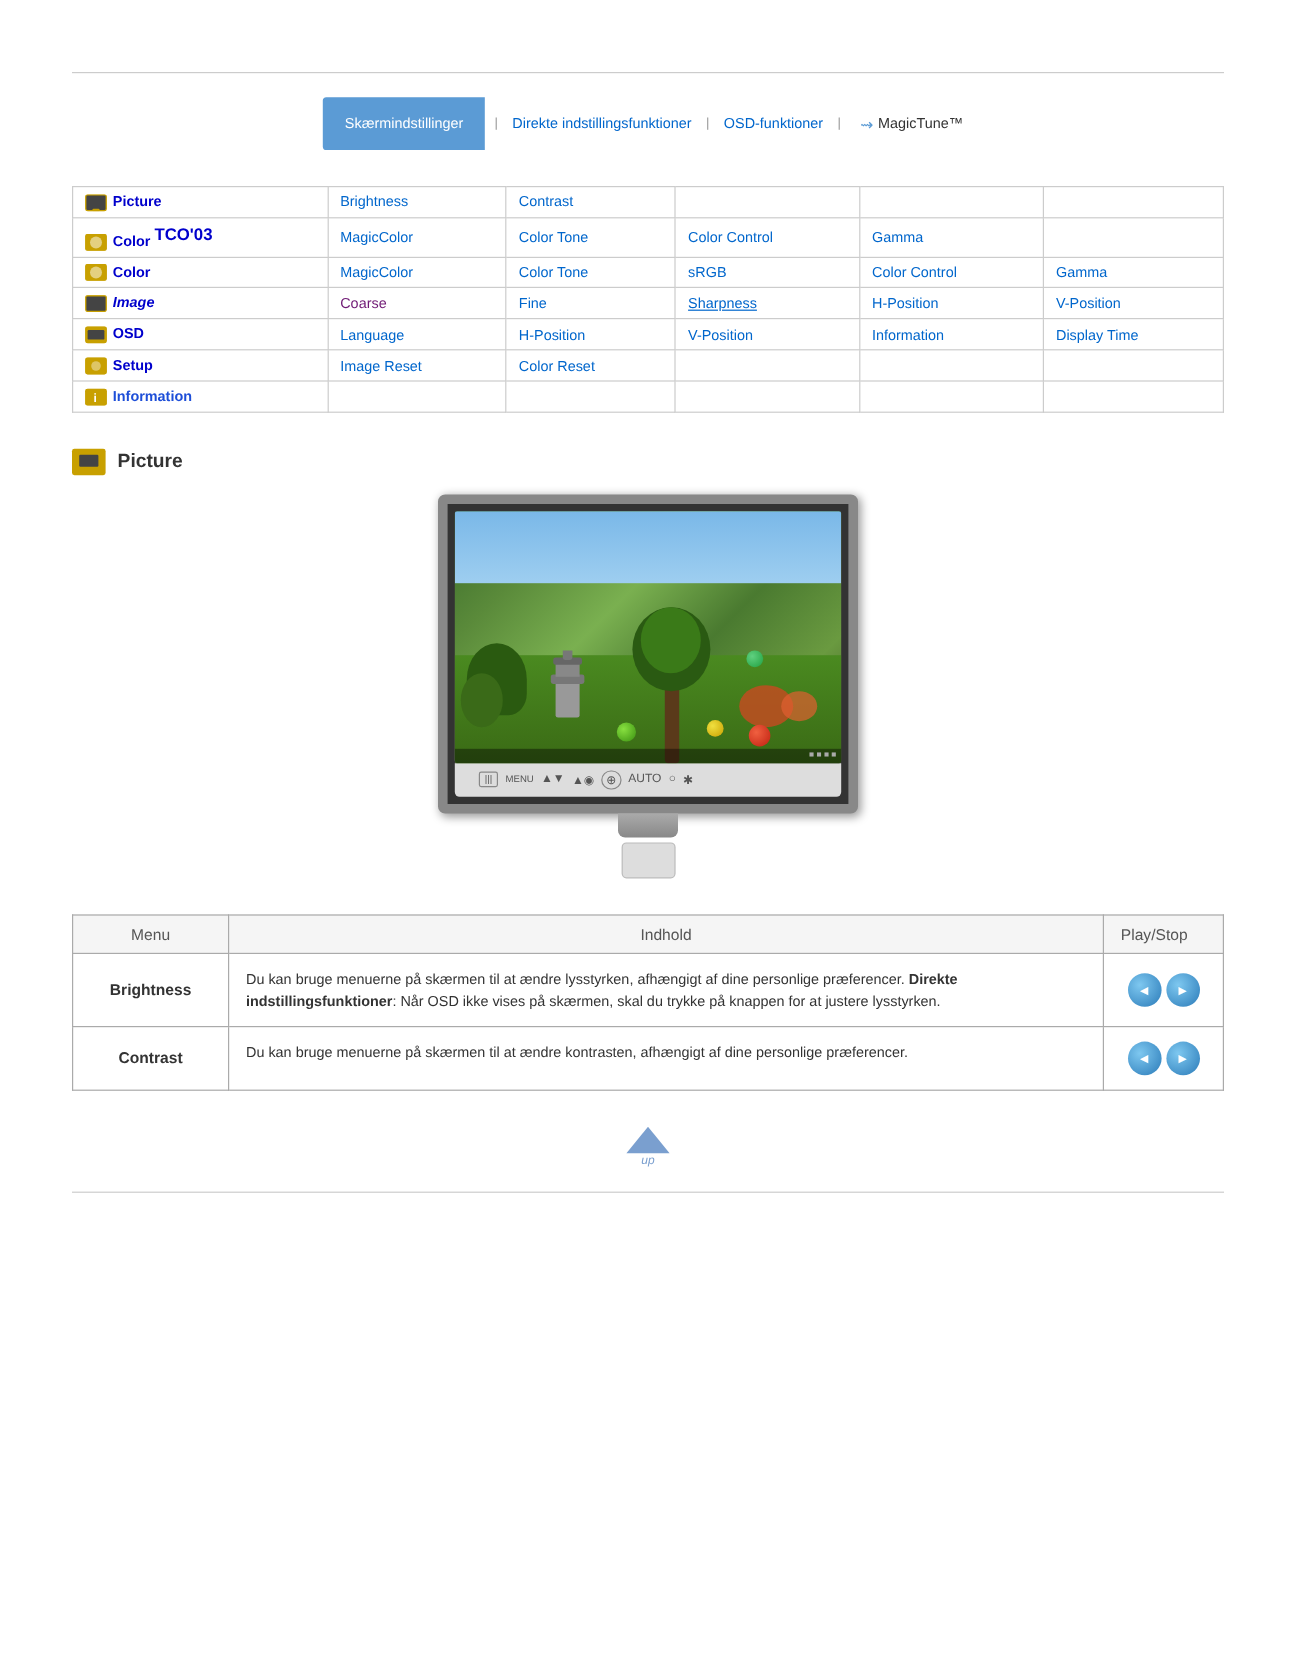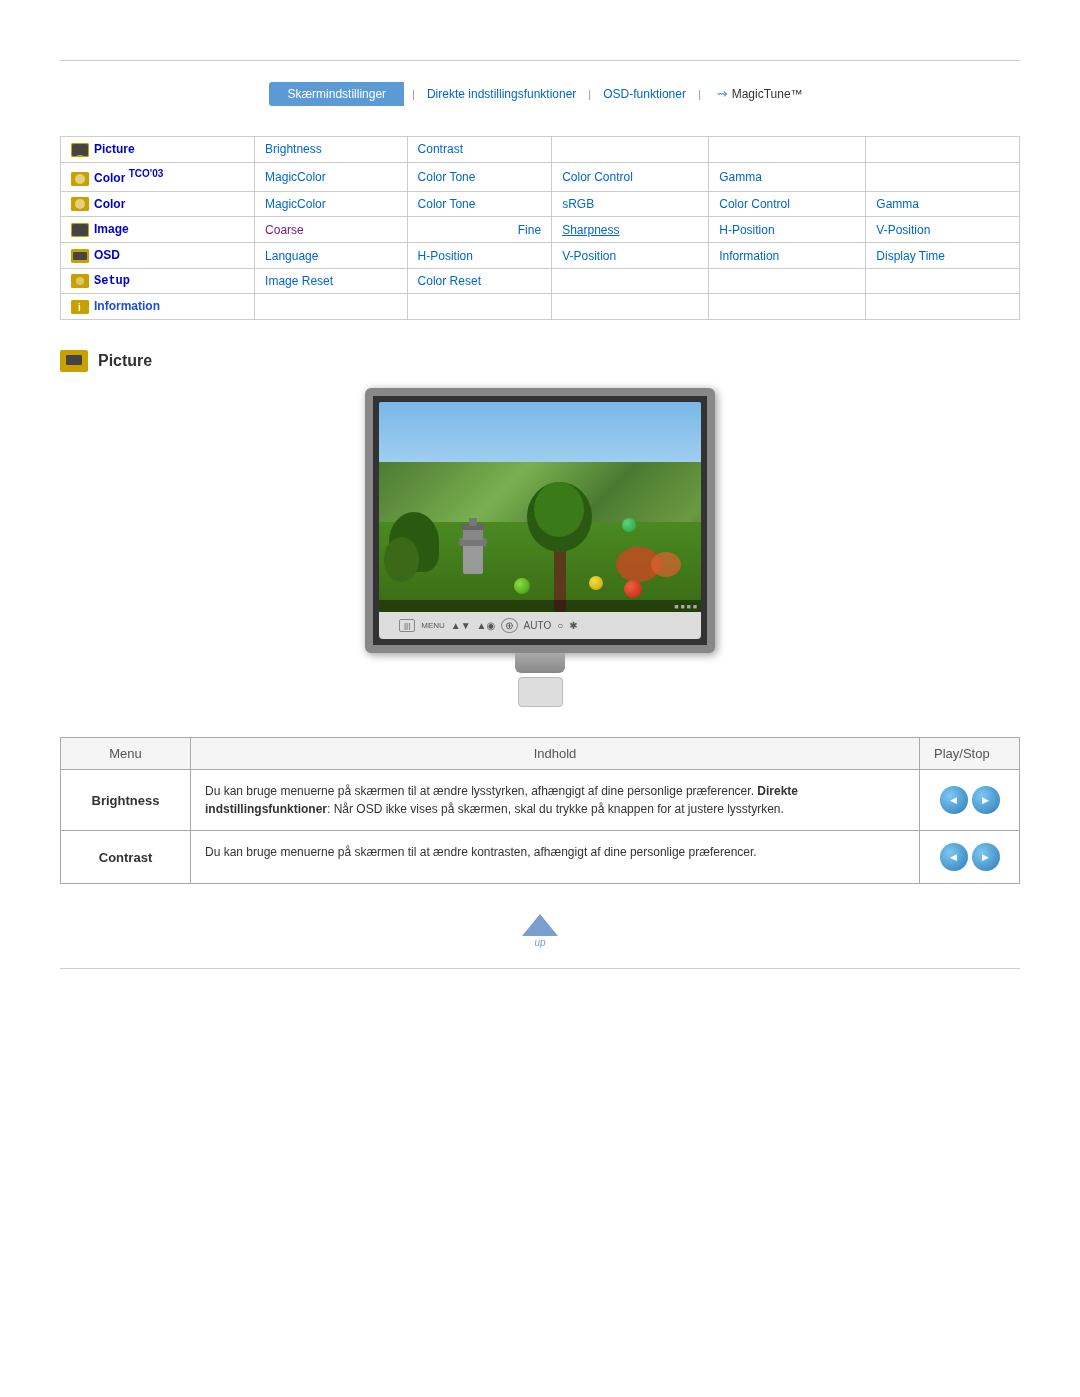--- a/index.html
+++ b/index.html
@@ -28,21 +28,21 @@
       display: flex;
       justify-content: center;
       align-items: center;
       margin-bottom: 30px;
       gap: 0;
     }
 
     .nav-tab-active {
       background: #5b9bd5;
       color: #fff;
-      padding: 5px 18px;
+      padding: 15px 18px;
       font-size: 12px;
       border-radius: 3px 0 0 3px;
     }
 
     .nav-separator {
       color: #999;
       font-size: 11px;
       padding: 0 8px;
     }
 
@@ -282,62 +282,62 @@
           <td style="color: rgb(0, 102, 204);">Brightness</td>
           <td style="color: rgb(0, 102, 204);">Contrast</td>
           <td style="color: rgb(0, 102, 204);"></td>
           <td style="color: rgb(0, 102, 204);"></td>
           <td style="color: rgb(0, 102, 204);"></td>
         </tr>
         <tr>
           <td style="font-weight: bold; color: rgb(51, 51, 51); white-space: nowrap;"><span style="display: inline-block; width: 18px; height: 14px; background: rgb(200, 160, 0); border-radius: 2px; margin-right: 5px; vertical-align: middle;"><svg width="18" height="14" viewBox="0 0 18 14">
                 <rect x="0" y="0" width="18" height="14" rx="2" fill="#c8a000"></rect>
                 <circle cx="9" cy="7" r="5" fill="#fff" opacity="0.5"></circle>
-              </svg></span><span style="color: rgb(0, 0, 204);">Color <span style="font-size:10px;vertical-align:super;">TCO'03</span></span></td>
+              </svg></span><span style="color: rgb(0, 0, 204);">Color <span style="font-size:14px;vertical-align:super;">TCO'03</span></span></td>
           <td style="color: rgb(0, 102, 204);">MagicColor</td>
           <td style="color: rgb(0, 102, 204);">Color Tone</td>
           <td style="color: rgb(0, 102, 204);">Color Control</td>
           <td style="color: rgb(0, 102, 204);">Gamma</td>
           <td style="color: rgb(0, 102, 204);"></td>
         </tr>
         <tr>
           <td style="font-weight: bold; color: rgb(51, 51, 51); white-space: nowrap;"><span style="display: inline-block; width: 18px; height: 14px; background: rgb(200, 160, 0); border-radius: 2px; margin-right: 5px; vertical-align: middle;"><svg width="18" height="14" viewBox="0 0 18 14">
                 <rect x="0" y="0" width="18" height="14" rx="2" fill="#c8a000"></rect>
                 <circle cx="9" cy="7" r="5" fill="#fff" opacity="0.5"></circle>
               </svg></span><span style="color: rgb(0, 0, 204);">Color</span></td>
           <td style="color: rgb(0, 102, 204);">MagicColor</td>
           <td style="color: rgb(0, 102, 204);">Color Tone</td>
           <td style="color: rgb(0, 102, 204);">sRGB</td>
           <td style="color: rgb(0, 102, 204);">Color Control</td>
           <td style="color: rgb(0, 102, 204);">Gamma</td>
         </tr>
         <tr>
-          <td style="font-weight: bold; color: rgb(51, 51, 51); white-space: nowrap;"><span style="display: inline-block; width: 18px; height: 14px; background: rgb(200, 160, 0); border-radius: 2px; margin-right: 5px; vertical-align: middle;"><svg width="18" height="14" viewBox="0 0 18 14">
+          <td style="font-weight: bold; color: rgb(51, 51, 51); white-space: nowrap; font-style: italic;"><span style="display: inline-block; width: 18px; height: 14px; background: rgb(200, 160, 0); border-radius: 2px; margin-right: 5px; vertical-align: middle;"><svg width="18" height="14" viewBox="0 0 18 14">
                 <rect x="0" y="0" width="18" height="14" rx="2" fill="#c8a000"></rect>
                 <rect x="1" y="1" width="16" height="12" rx="1" fill="#444"></rect>
               </svg></span><span style="color: rgb(0, 0, 204);">Image</span></td>
           <td style="color: #701a75;">Coarse</td>
-          <td style="color: rgb(0, 102, 204); text-align: right;">Fine</td>
+          <td style="color: rgb(0, 102, 204);">Fine</td>
           <td style="color: rgb(0, 102, 204); text-decoration: underline;">Sharpness</td>
           <td style="color: rgb(0, 102, 204);">H-Position</td>
           <td style="color: rgb(0, 102, 204);">V-Position</td>
         </tr>
         <tr>
           <td style="font-weight: bold; color: rgb(51, 51, 51); white-space: nowrap;"><span style="display: inline-block; width: 18px; height: 14px; background: rgb(200, 160, 0); border-radius: 2px; margin-right: 5px; vertical-align: middle;"><svg width="18" height="14" viewBox="0 0 18 14">
                 <rect x="0" y="0" width="18" height="14" rx="2" fill="#c8a000"></rect>
                 <rect x="2" y="3" width="14" height="8" rx="1" fill="#444"></rect>
               </svg></span><span style="color: rgb(0, 0, 204);">OSD</span></td>
           <td style="color: rgb(0, 102, 204);">Language</td>
           <td style="color: rgb(0, 102, 204);">H-Position</td>
           <td style="color: rgb(0, 102, 204);">V-Position</td>
           <td style="color: rgb(0, 102, 204);">Information</td>
           <td style="color: rgb(0, 102, 204);">Display Time</td>
         </tr>
         <tr>
-          <td style="font-weight: bold; color: rgb(51, 51, 51); white-space: nowrap; font-family: Liberation Mono, monospace;"><span style="display: inline-block; width: 18px; height: 14px; background: rgb(200, 160, 0); border-radius: 2px; margin-right: 5px; vertical-align: middle;"><svg width="18" height="14" viewBox="0 0 18 14">
+          <td style="font-weight: bold; color: rgb(51, 51, 51); white-space: nowrap;"><span style="display: inline-block; width: 18px; height: 14px; background: rgb(200, 160, 0); border-radius: 2px; margin-right: 5px; vertical-align: middle;"><svg width="18" height="14" viewBox="0 0 18 14">
                 <rect x="0" y="0" width="18" height="14" rx="2" fill="#c8a000"></rect>
                 <circle cx="9" cy="7" r="4" fill="#fff" opacity="0.4"></circle>
               </svg></span><span style="color: rgb(0, 0, 204);">Setup</span></td>
           <td style="color: rgb(0, 102, 204);">Image Reset</td>
           <td style="color: rgb(0, 102, 204);">Color Reset</td>
           <td style="color: rgb(0, 102, 204);"></td>
           <td style="color: rgb(0, 102, 204);"></td>
           <td style="color: rgb(0, 102, 204);"></td>
         </tr>
         <tr>

